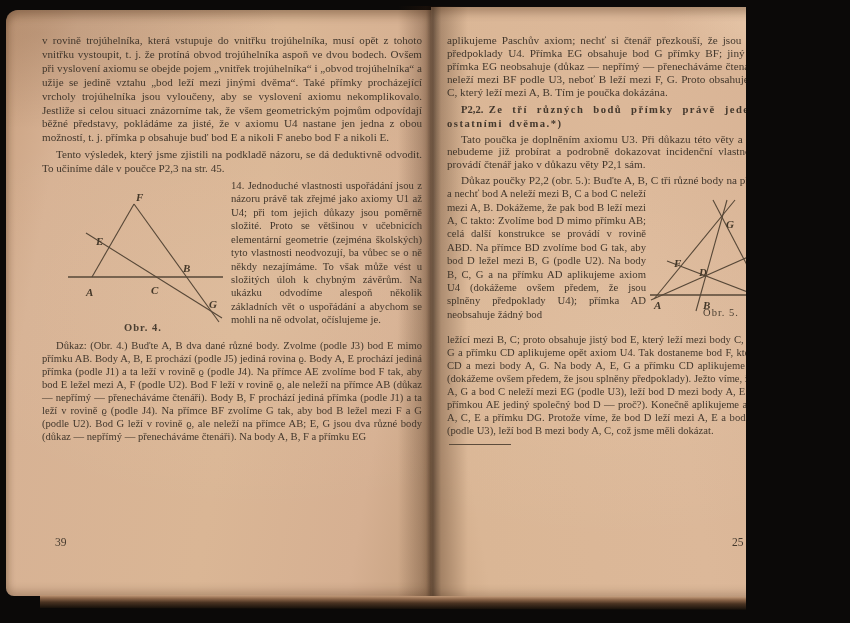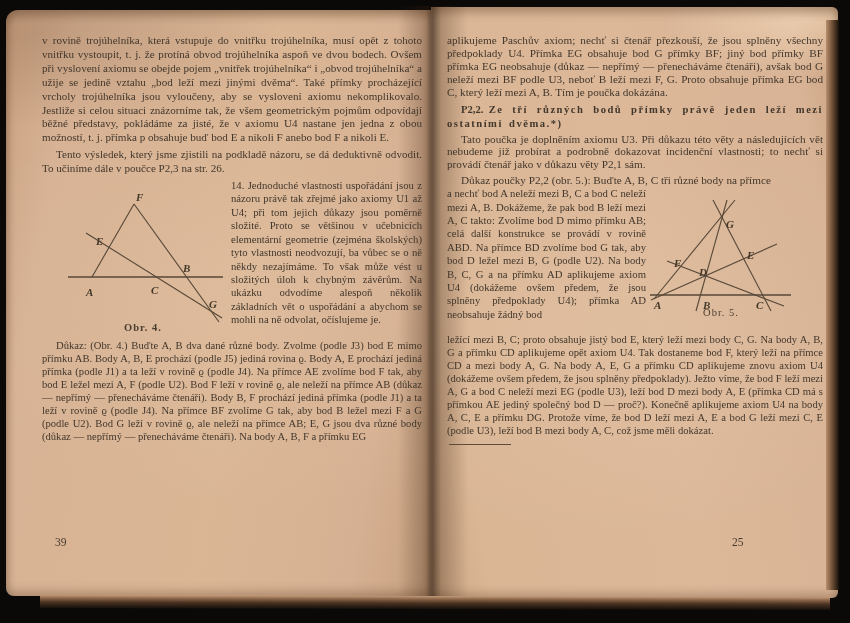--- a/index.html
+++ b/index.html
@@ -1,16 +1,16 @@
 <!DOCTYPE html>
 <html><head>
 <meta charset="utf-8">
 <style>
   html,body{margin:0;padding:0;background:#0b0908;}
-  #scan{position:relative;width:850px;height:623px;background:#0b0908;overflow:hidden;
+  #scan{position:relative;width:746px;height:623px;background:#0b0908;overflow:hidden;
         font-family:"Liberation Serif","DejaVu Serif",serif;color:#42372c;}
   
   .paper{position:absolute;top:10px;height:586px;}
   #paper-left{left:6px;width:425px;border-radius:12px 0 0 8px;
     background:
       radial-gradient(ellipse 400px 160px at 8% 4%, rgba(90,55,30,.18), rgba(0,0,0,0) 60%),
       radial-gradient(ellipse 500px 300px at 60% 50%, rgba(255,240,220,.10), rgba(0,0,0,0) 70%),
       linear-gradient(100deg,#c9a181 0%,#d7b294 14%,#dab695 55%,#d6b092 84%,#c5a07f 100%);
     box-shadow:inset 0 6px 9px rgba(70,40,18,.35), inset 0 -5px 8px rgba(70,40,18,.25);}
   #paper-right{left:431px;top:7px;height:591px;width:407px;border-radius:0 6px 6px 0;
@@ -65,21 +65,21 @@
 <div id="scan">
 
   <div class="paper" id="paper-left"></div>
   <div class="paper" id="paper-right"></div>
   <div id="gutter"></div>
   <div id="bottom-stack"></div>
   <div id="right-stack"></div>
 
   <div class="pagecol" id="col-left">
     <p class="sp-after">v rovině trojúhelníka, která vstupuje do vnitřku trojúhelníka, musí opět z tohoto vnitřku vystoupit, t. j. že protíná obvod trojúhelníka aspoň ve dvou bodech. Ovšem při vyslovení axiomu se obejde pojem „vnitřek trojúhelníka“ i „obvod trojúhelníka“ a užije se jedině vztahu „bod leží mezi jinými dvěma“. Také přímky procházející vrcholy trojúhelníka jsou vyloučeny, aby se vyslovení axiomu nekomplikovalo. Jestliže si celou situaci znázorníme tak, že všem geometrickým pojmům odpovídají běžné představy, pokládáme za jisté, že v axiomu U4 nastane jen jedna z obou možností, t. j. přímka p obsahuje buď bod E a nikoli F anebo bod F a nikoli E.</p>
-    <p class="indent sp-after">Tento výsledek, který jsme zjistili na podkladě názoru, se dá deduktivně odvodit. To učiníme dále v poučce P2,3 na str. 26.</p>
+    <p class="indent sp-after">Tento výsledek, který jsme zjistili na podkladě názoru, se dá deduktivně odvodit. To učiníme dále v poučce P2,3 na str. 45.</p>
 
     <div class="flexrow">
       <div class="figbox" id="fig4">
         <svg width="184" height="132" viewBox="0 0 184 132">
           <line class="baseline" x1="26" y1="90" x2="181" y2="90"></line>
           <line x1="50" y1="90" x2="92" y2="17"></line>
           <line x1="92" y1="17" x2="177" y2="135"></line>
           <line x1="44" y1="46" x2="180" y2="131"></line>
           <text x="94" y="14">F</text>
           <text x="54" y="58">E</text>

